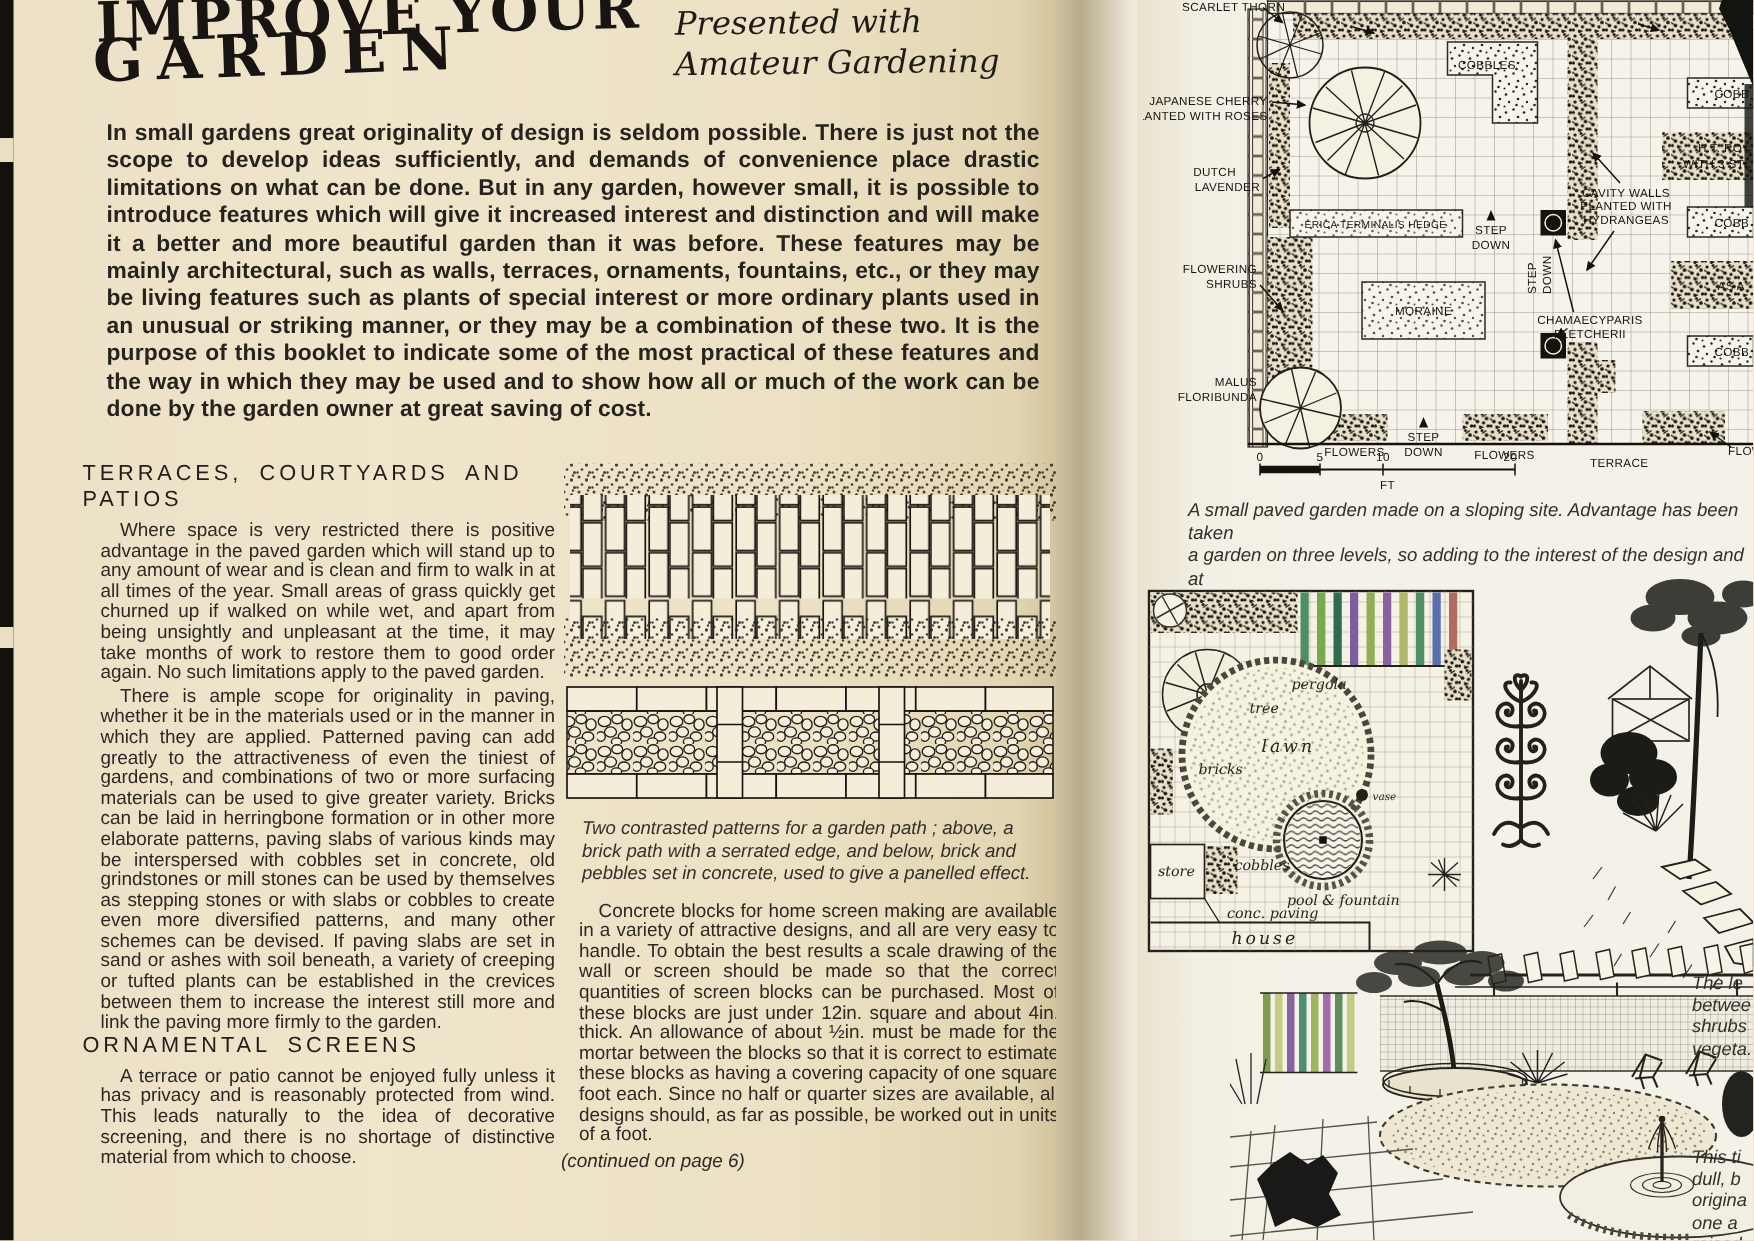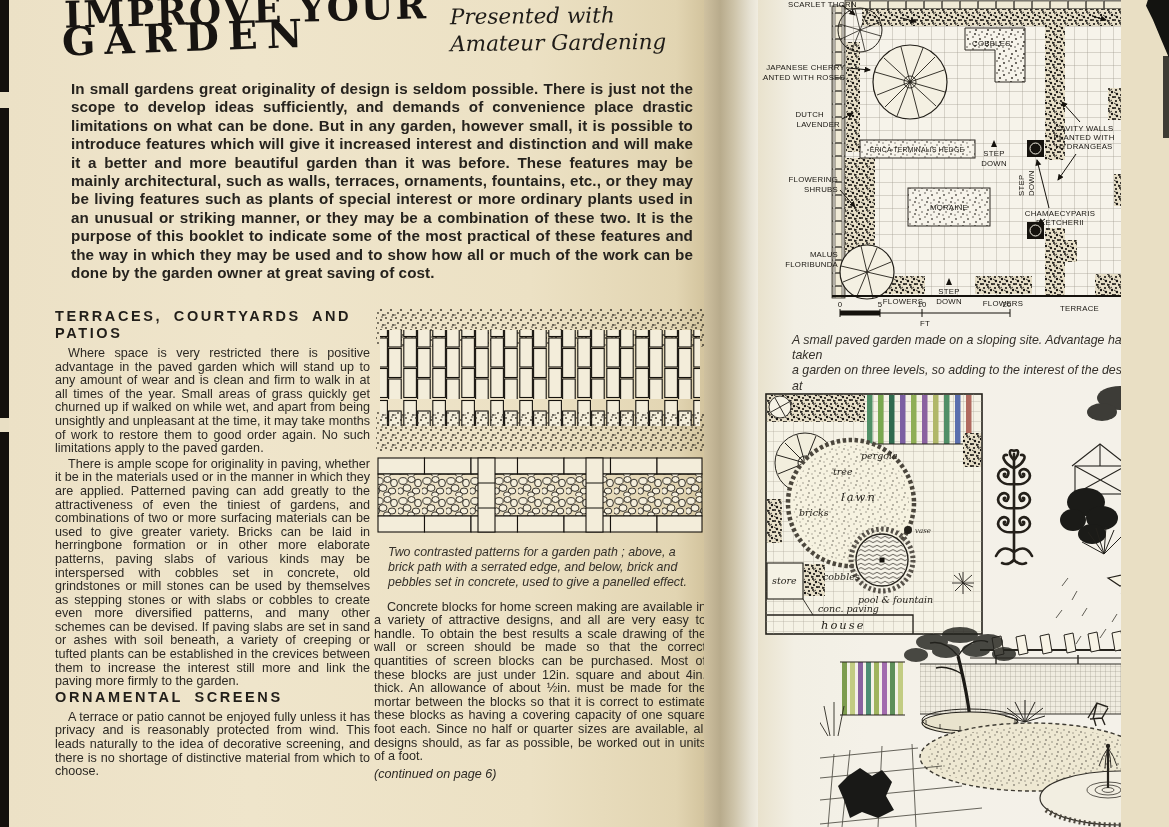--- a/index.html
+++ b/index.html
@@ -4,41 +4,41 @@
 <style>
   html,body{margin:0;padding:0;}
   body{width:1169px;height:827px;position:relative;overflow:hidden;background:#e9dfc4;
        font-family:"Liberation Sans",sans-serif;}
   .abs{position:absolute;}
   
   .left-page{left:8px;top:0;width:696px;height:827px;
     background:linear-gradient(90deg,#ece1c6 0%,#efe5cb 35%,#ece1c4 75%,#e2d5b2 96%,#d3c49e 100%);}
   .gutter{left:704px;top:0;width:54px;height:827px;
     background:linear-gradient(90deg,#cfc1a0 0%,#b8ab8c 30%,#cdc3a8 55%,#e6e1d2 85%,#f0ece0 100%);}
-  .right-page{left:758px;top:0;width:363px;height:827px;overflow:hidden;
+  .right-page{left:758px;top:0;width:411px;height:827px;overflow:hidden;
     background:linear-gradient(90deg,#e9e2cd 0%,#f2efe4 10%,#f4f1e8 30%,#f4f1e9 100%);}
   
   .scan-edge{left:0;top:0;width:9px;height:827px;background:#14110d;}
   .edge-gap{left:0;width:9px;background:#e9dfc4;}
   .corner-blob{left:1146px;top:0;width:23px;height:58px;background:#131310;
     clip-path:polygon(18% 0,100% 0,100% 100%,70% 72%,30% 34%,0 10%,8% 0);}
   .edge-mark{left:1163px;top:56px;width:6px;height:82px;background:rgba(19,19,16,.8);}
   
   .brand{left:56px;top:-8px;color:#171411;font-family:"DejaVu Serif",serif;font-weight:bold;line-height:1;}
   .brand .l1{display:block;font-size:37px;letter-spacing:2px;transform:rotate(-1.5deg);}
   .brand .l2{display:block;font-size:39px;letter-spacing:9px;margin:-13px 0 0 -2px;transform:rotate(-2deg);}
   .presented{left:442px;top:2px;font-family:"DejaVu Serif",serif;font-style:italic;
     font-size:21.5px;line-height:27px;color:#1f1c18;transform:rotate(-.6deg);}
   .intro{left:59px;top:76px;width:622px;margin:4px;font-weight:bold;font-size:15.2px;line-height:18.4px;
     text-align:justify;color:#26231e;letter-spacing:.1px;}
   .colL{left:47px;top:308px;width:315px;}
   .colM{left:366px;top:306px;width:332px;}
-  .h{font-weight:bold;font-size:14.5px;line-height:17px;letter-spacing:2.6px;word-spacing:5px;color:#211e19;margin:0 0 5px 0;}
+  .h{font-weight:normal;font-size:14.5px;line-height:17px;letter-spacing:2.6px;word-spacing:5px;color:#211e19;margin:0 0 5px 0;}
   .h2{}
-  .bodytext{font-size:12.6px;line-height:13.6px;text-align:justify;color:#2c2924;margin:2px 0 0 0;}
+  .bodytext{font-size:12.6px;line-height:13.6px;text-align:justify;color:#2c2924;margin:2px 0 0 12px;}
   .ind{text-indent:13px;}
   .cap{font-style:italic;font-size:12.4px;line-height:15.2px;color:#34302a;}
   .figcap{margin:9px 6px 0 14px;}
   .midp{margin-top:10px;}
   .continued{text-align:left;font-style:italic;font-size:12.6px;color:#2c2924;margin-top:3px;}
   
   .plan-caption{left:34px;top:333px;width:380px;}
   .cutoff{width:46px;overflow:hidden;}
   .cut1{left:370px;top:648px;}
   .cut2{left:370px;top:764px;}

